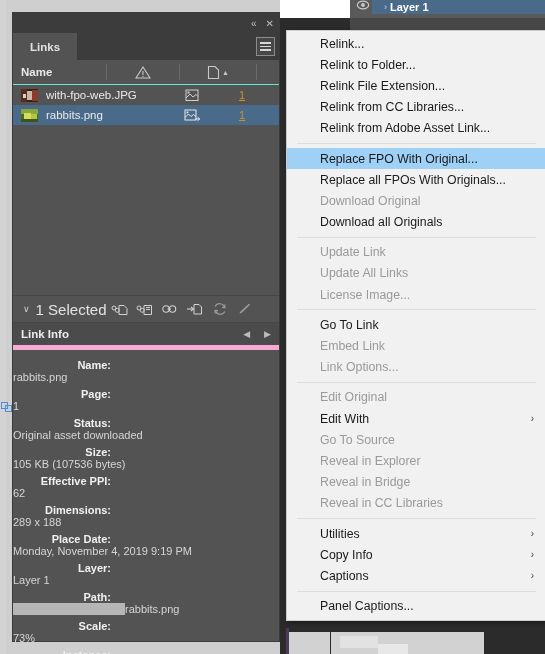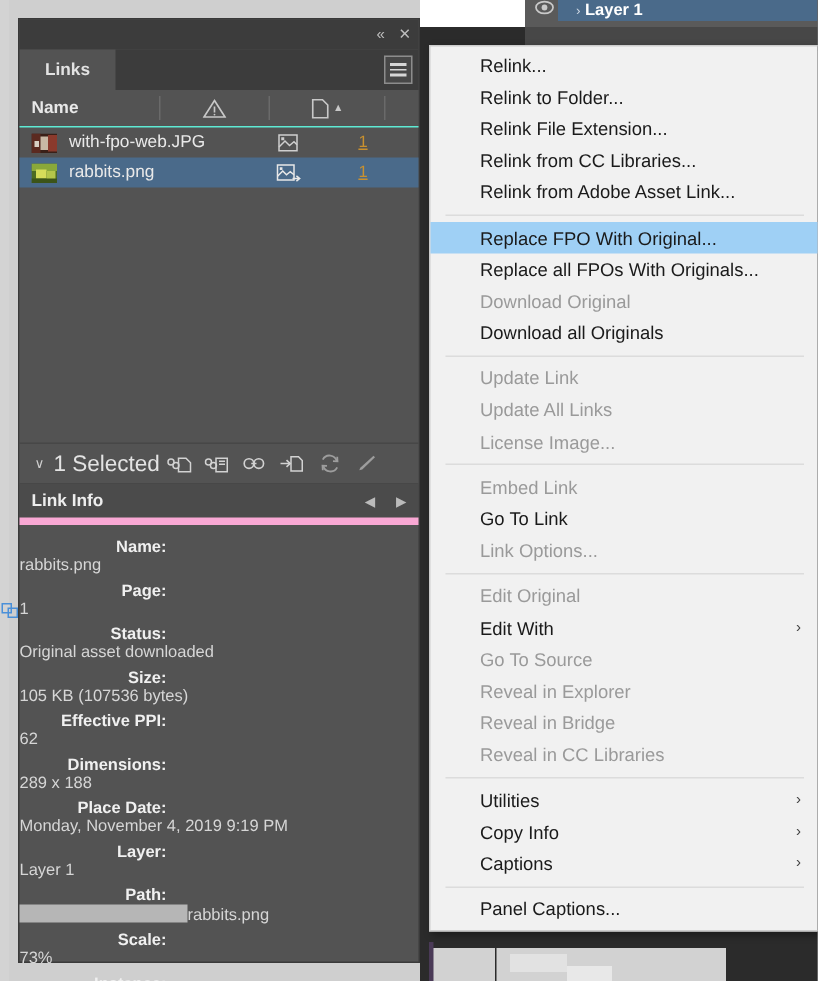--- a/index.html
+++ b/index.html
@@ -374,25 +374,25 @@
     <div class="menu-item disabled">
       <span>Update Link</span>
     </div>
     <div class="menu-item disabled">
       <span>Update All Links</span>
     </div>
     <div class="menu-item disabled">
       <span>License Image...</span>
     </div>
     <div class="menu-sep"></div>
+    <div class="menu-item">
+      <span>Go To Link</span>
+    </div>
     <div class="menu-item disabled">
       <span>Embed Link</span>
-    </div>
-    <div class="menu-item">
-      <span>Go To Link</span>
     </div>
     <div class="menu-item disabled">
       <span>Link Options...</span>
     </div>
     <div class="menu-sep"></div>
     <div class="menu-item disabled">
       <span>Edit Original</span>
     </div>
     <div class="menu-item">
       <span>Edit With</span>

